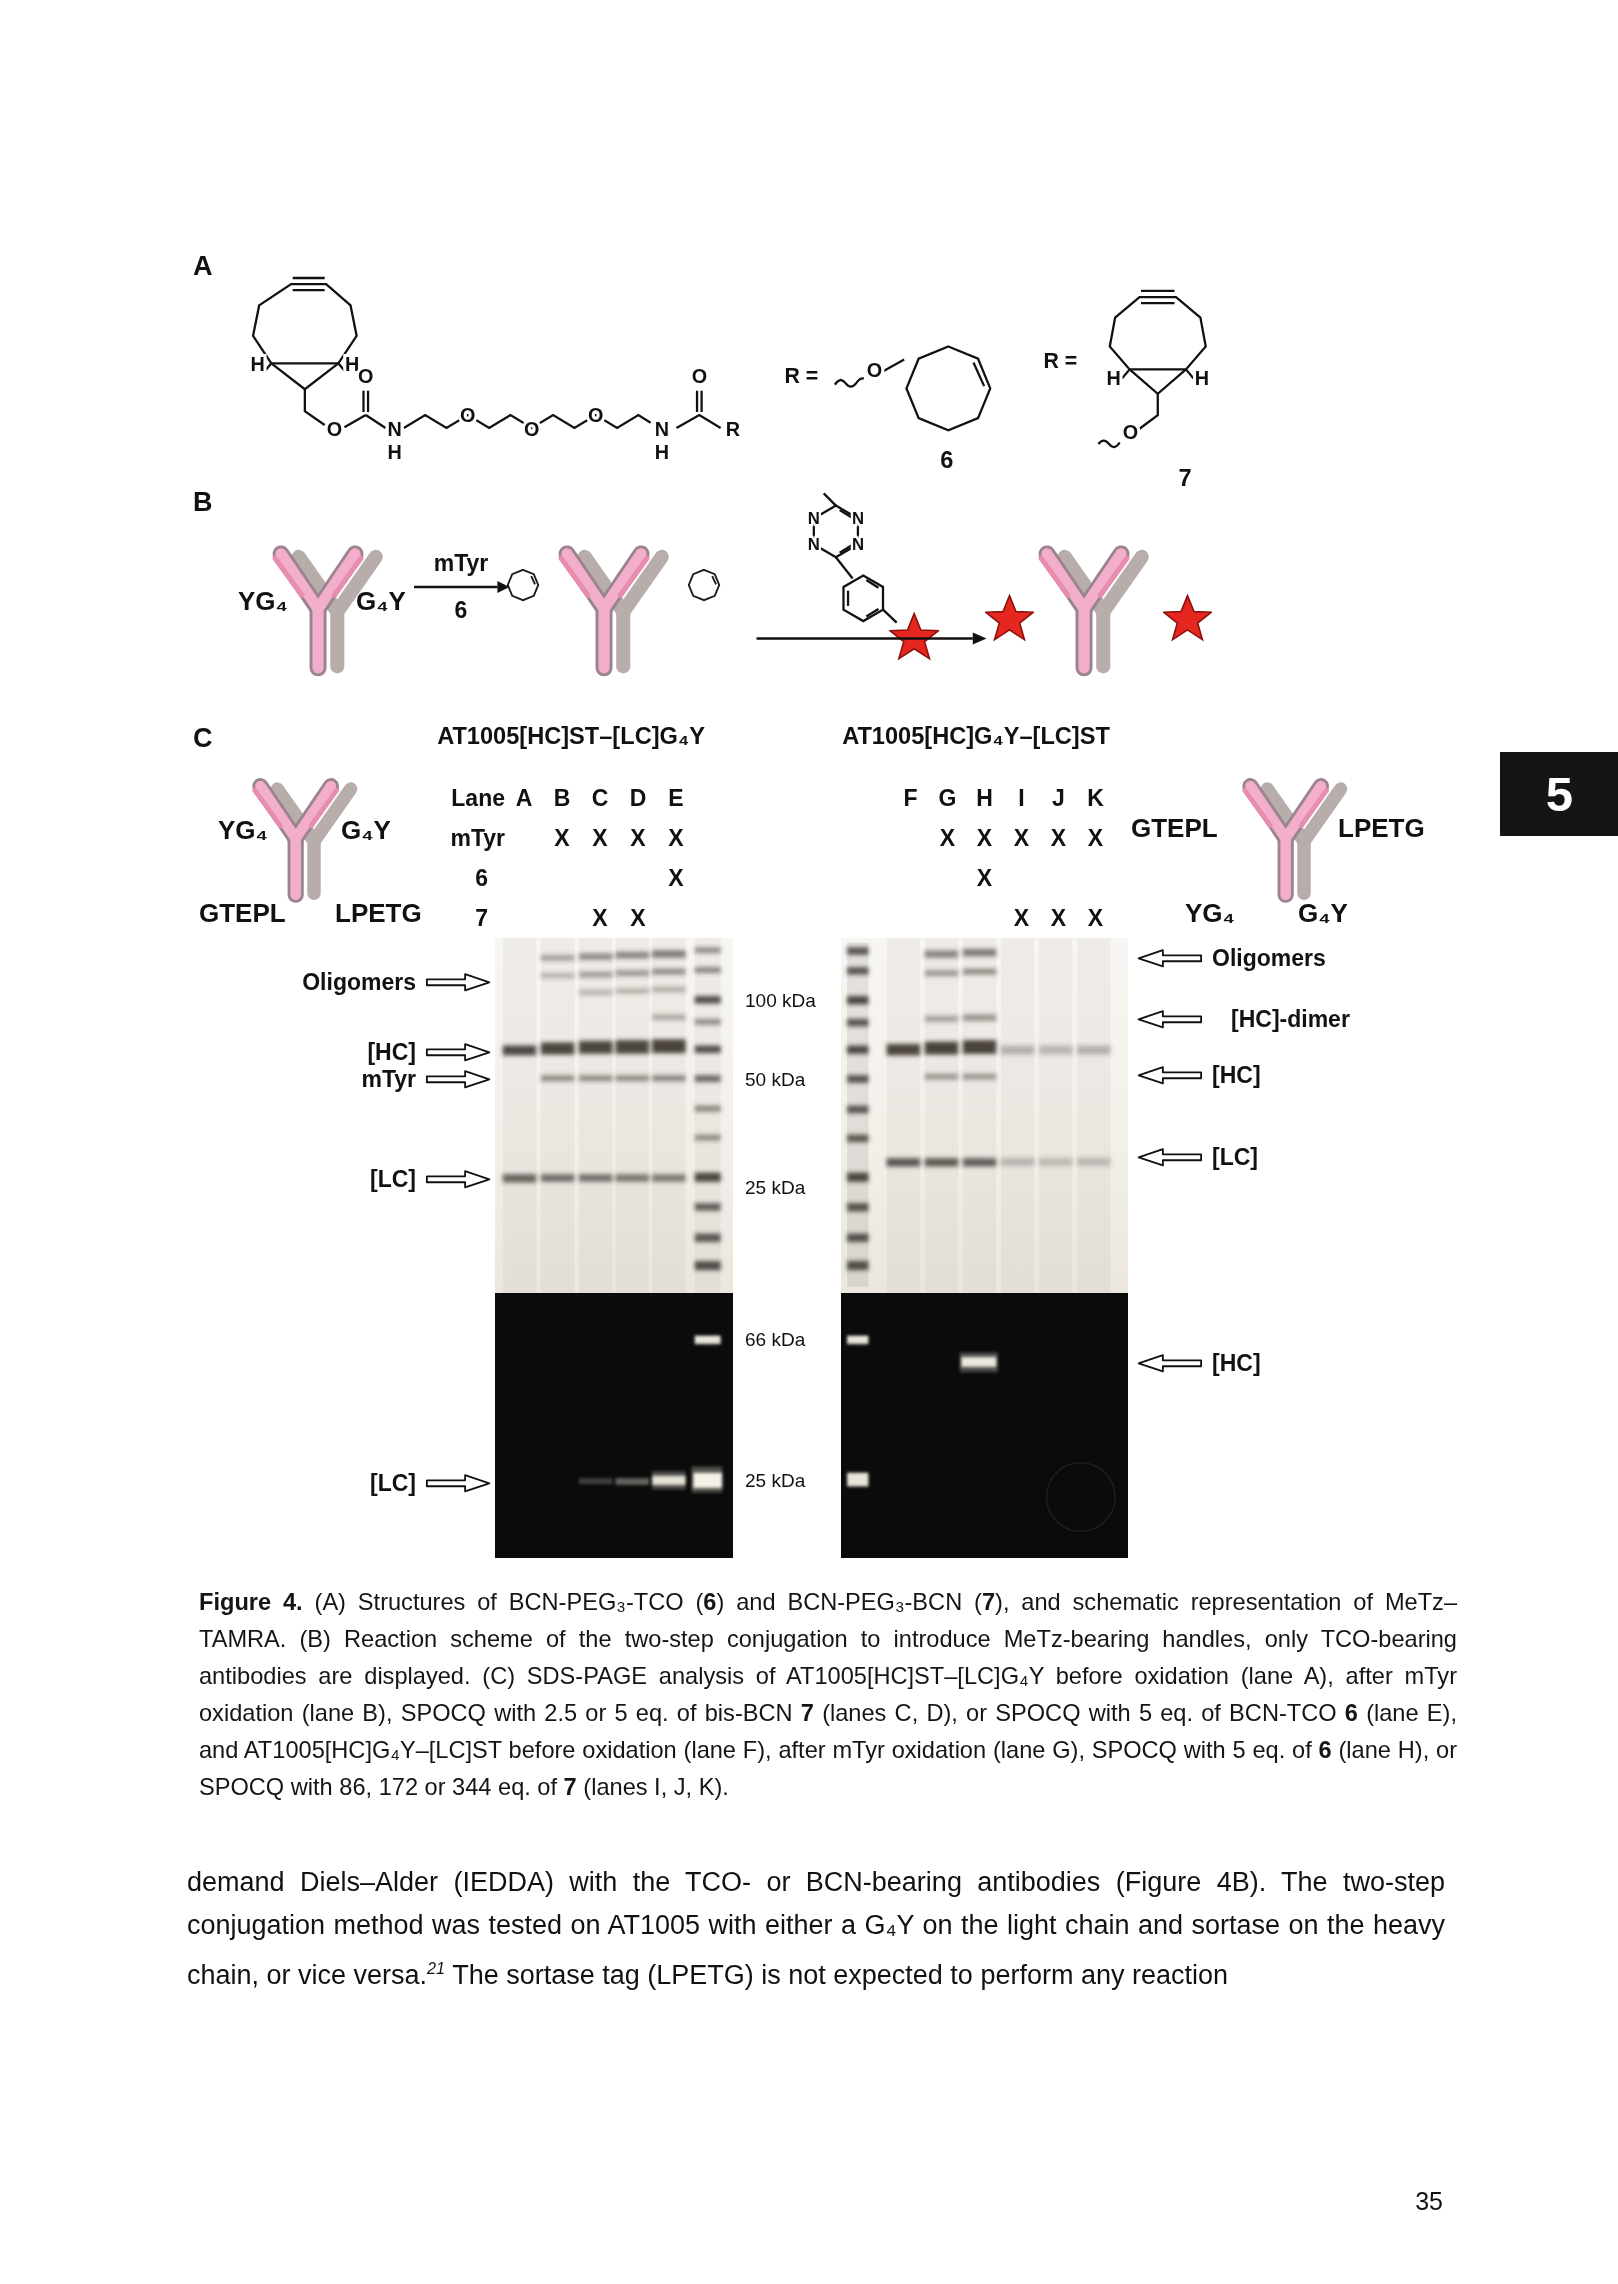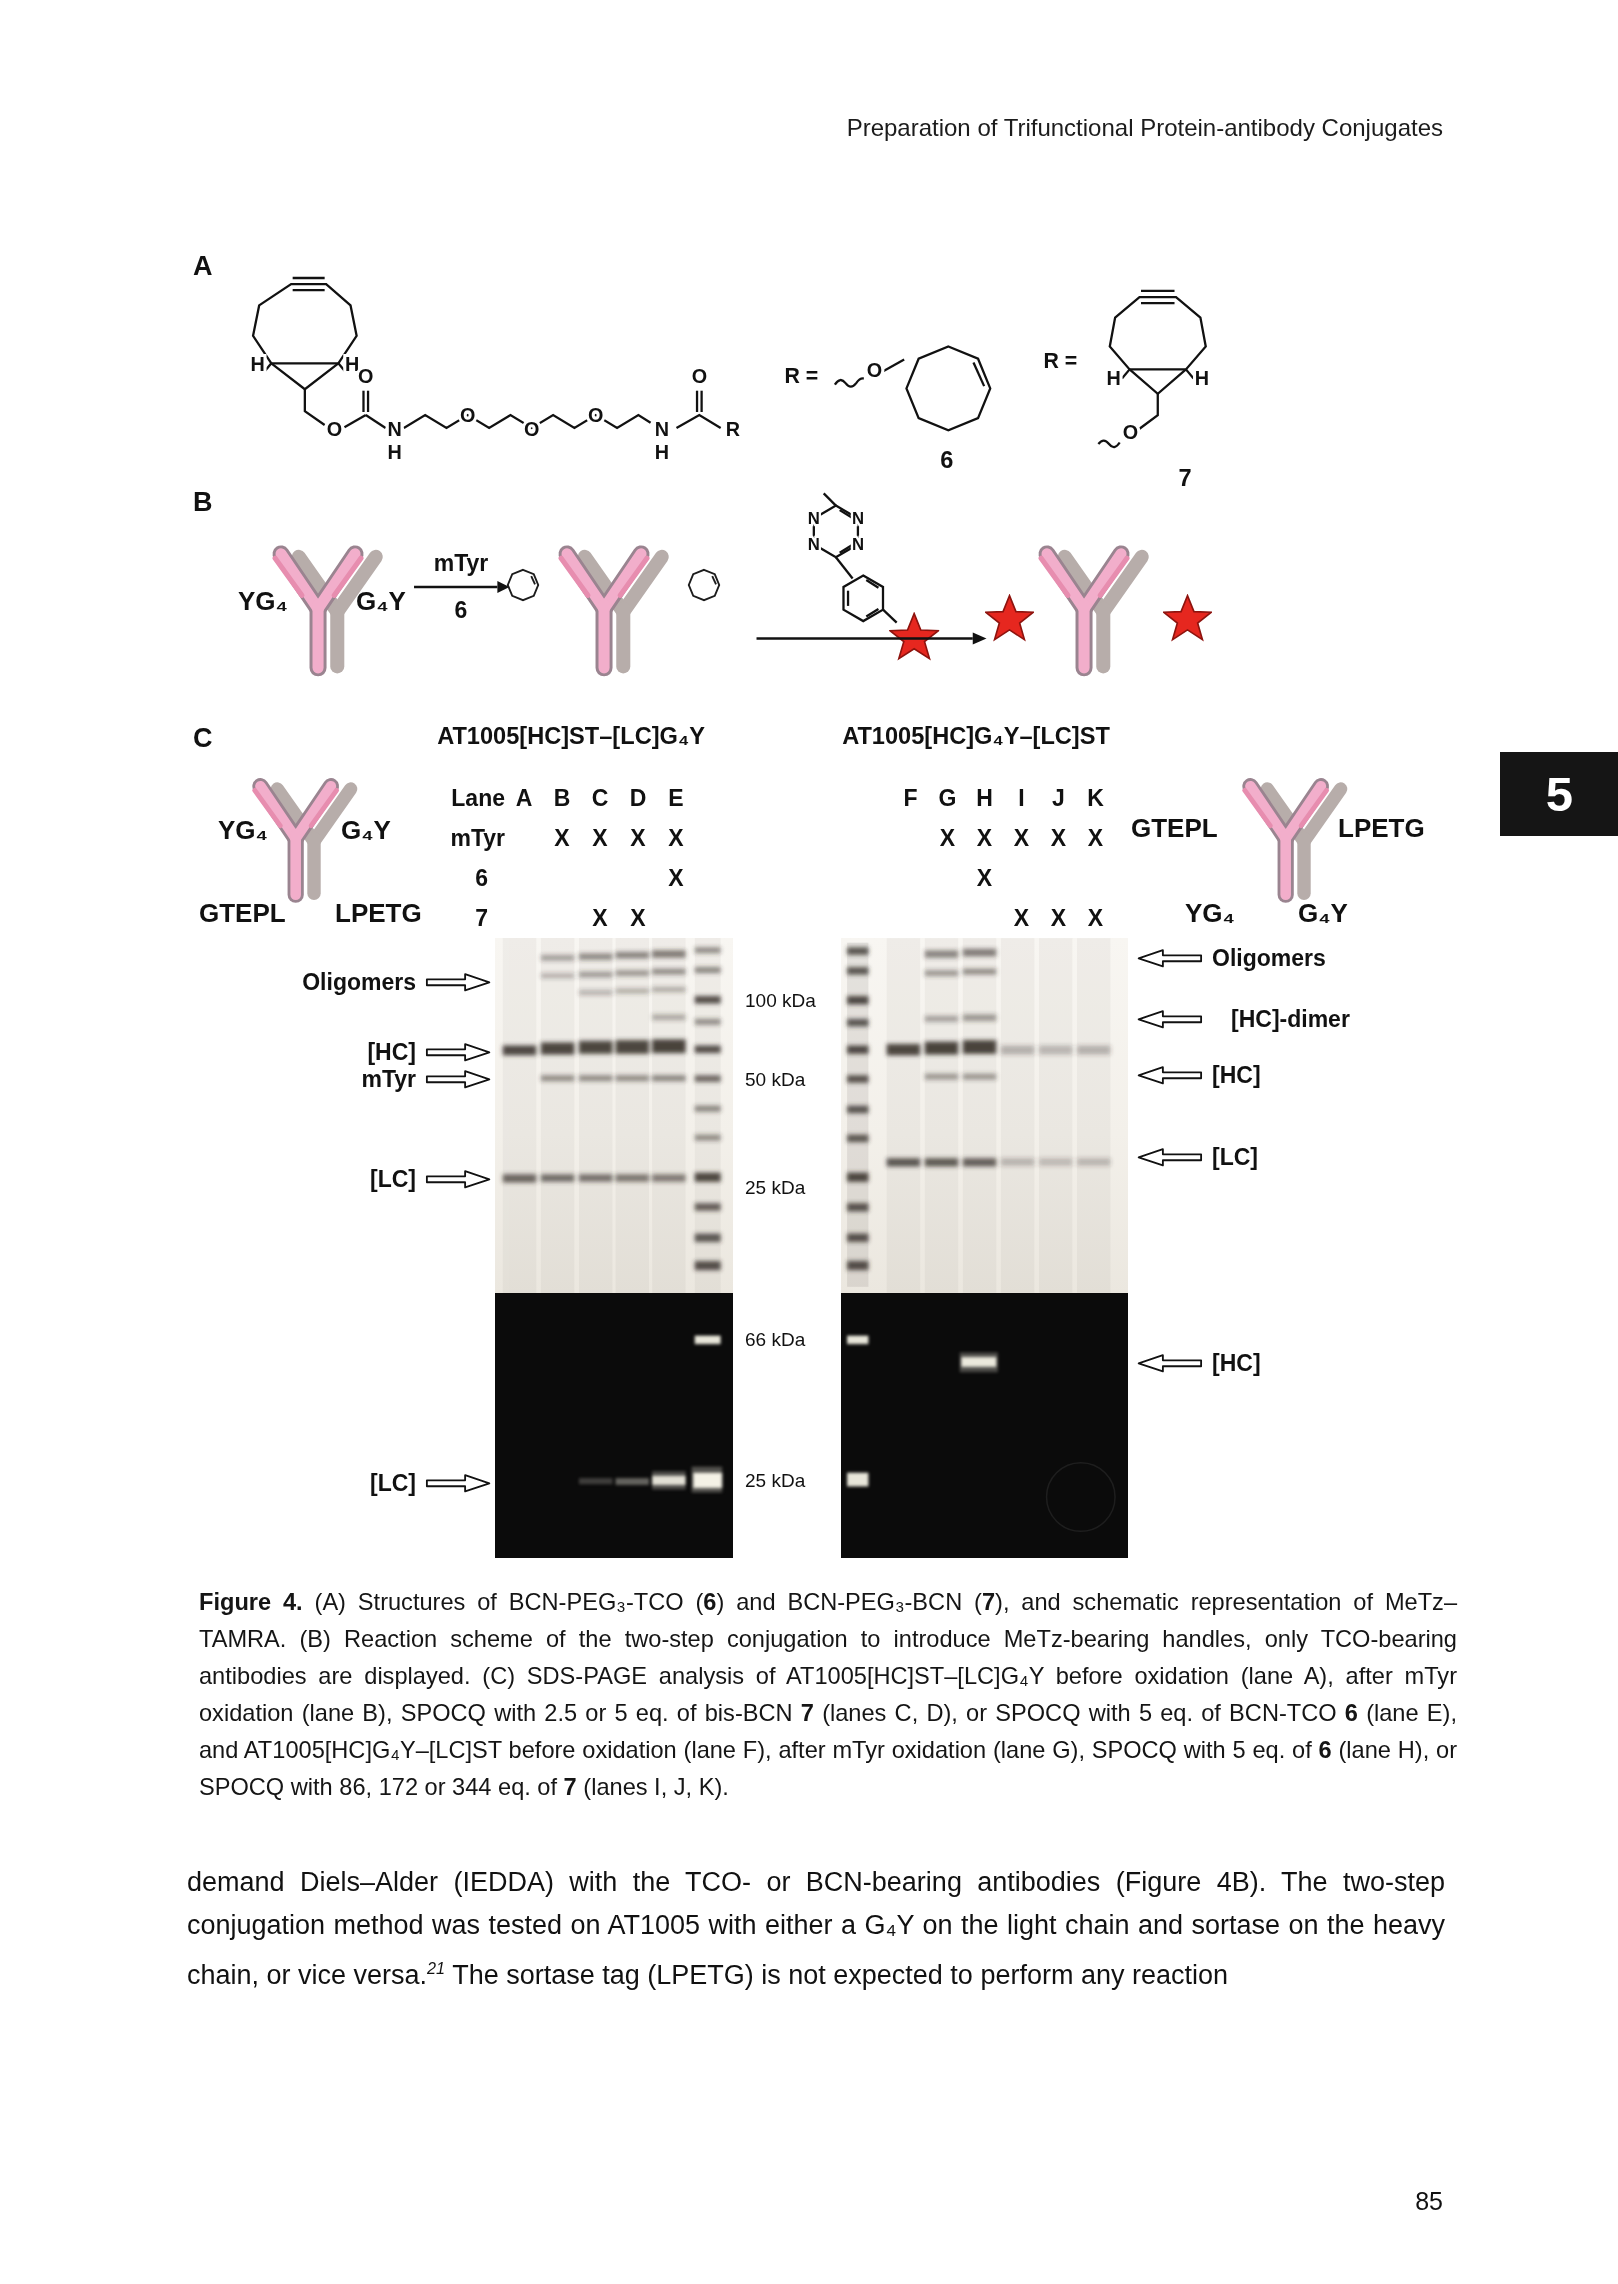--- a/index.html
+++ b/index.html
@@ -72,21 +72,20 @@
       <g fill="none" stroke="#1c1c1c" stroke-width="3">
         <polygon points="30,6 47,13 54,30 47,47 30,54 13,47 6,30 13,13"></polygon>
         <line x1="43" y1="16" x2="49" y2="29"></line>
       </g>
     </symbol>
   </defs>
 </svg>
 
 <div id="page">
 
-  <div class="abs hdr" style="top:114px; right:176px;">Preparation of Trifunctional Protein-antibody Conjugates</div>
 
   <div class="chapter-tab" style="left:1500px; top:752px; width:119px; height:84px;">
     <span>5</span>
   </div>
 
   <div class="abs panel-label" style="left:193px; top:251px;">A</div>
 
   <svg class="abs" style="left:183px; top:255px;" width="1089" height="244" viewBox="0 0 1430 320">
     <g fill="none" stroke="#111" stroke-width="3">
 
@@ -508,16 +507,16 @@
     <svg class="annot-arrow" viewBox="0 0 90 28">
         <use href="#sym-arrow-left"></use>
       </svg>
     <span class="annot-label">[HC]</span>
   </div>
 
   <div class="caption" style="left:187px; top:1584px; width:1258px;"><span style="font-weight: 700;">Figure 4.</span><span> (A) Structures of BCN-PEG₃-TCO (</span><span style="font-weight: 700;">6</span><span>) and BCN-PEG₃-BCN (</span><span style="font-weight: 700;">7</span><span>), and schematic representation of MeTz–TAMRA. (B) Reaction scheme of the two-step conjugation to introduce MeTz-bearing handles, only TCO-bearing antibodies are displayed. (C) SDS-PAGE analysis of AT1005[HC]ST–[LC]G₄Y before oxidation (lane A), after mTyr oxidation (lane B), SPOCQ with 2.5 or 5 eq. of bis-BCN </span><span style="font-weight: 700;">7</span><span> (lanes C, D), or SPOCQ with 5 eq. of BCN-TCO </span><span style="font-weight: 700;">6</span><span> (lane E), and AT1005[HC]G₄Y–[LC]ST before oxidation (lane F), after mTyr oxidation (lane G), SPOCQ with 5 eq. of </span><span style="font-weight: 700;">6</span><span> (lane H), or SPOCQ with 86, 172 or 344 eq. of </span><span style="font-weight: 700;">7</span><span> (lanes I, J, K).</span></div>
 
   <div class="body-text" style="left:187px; top:1861px; width:1258px;"><span>demand Diels–Alder (IEDDA) with the TCO- or BCN-bearing antibodies (Figure 4B). The two-step conjugation method was tested on AT1005 with either a G₄Y on the light chain and sortase on the heavy chain, or vice versa.</span><sup style="font-style: italic;">21</sup><span> The sortase tag (LPETG) is not expected to perform any reaction</span></div>
 
-  <div class="page-num" style="top:2187px; right:176px;">85</div>
+  <div class="page-num" style="top:2187px; right:176px;">35</div>
 
 </div>
 
 
 </body></html>

